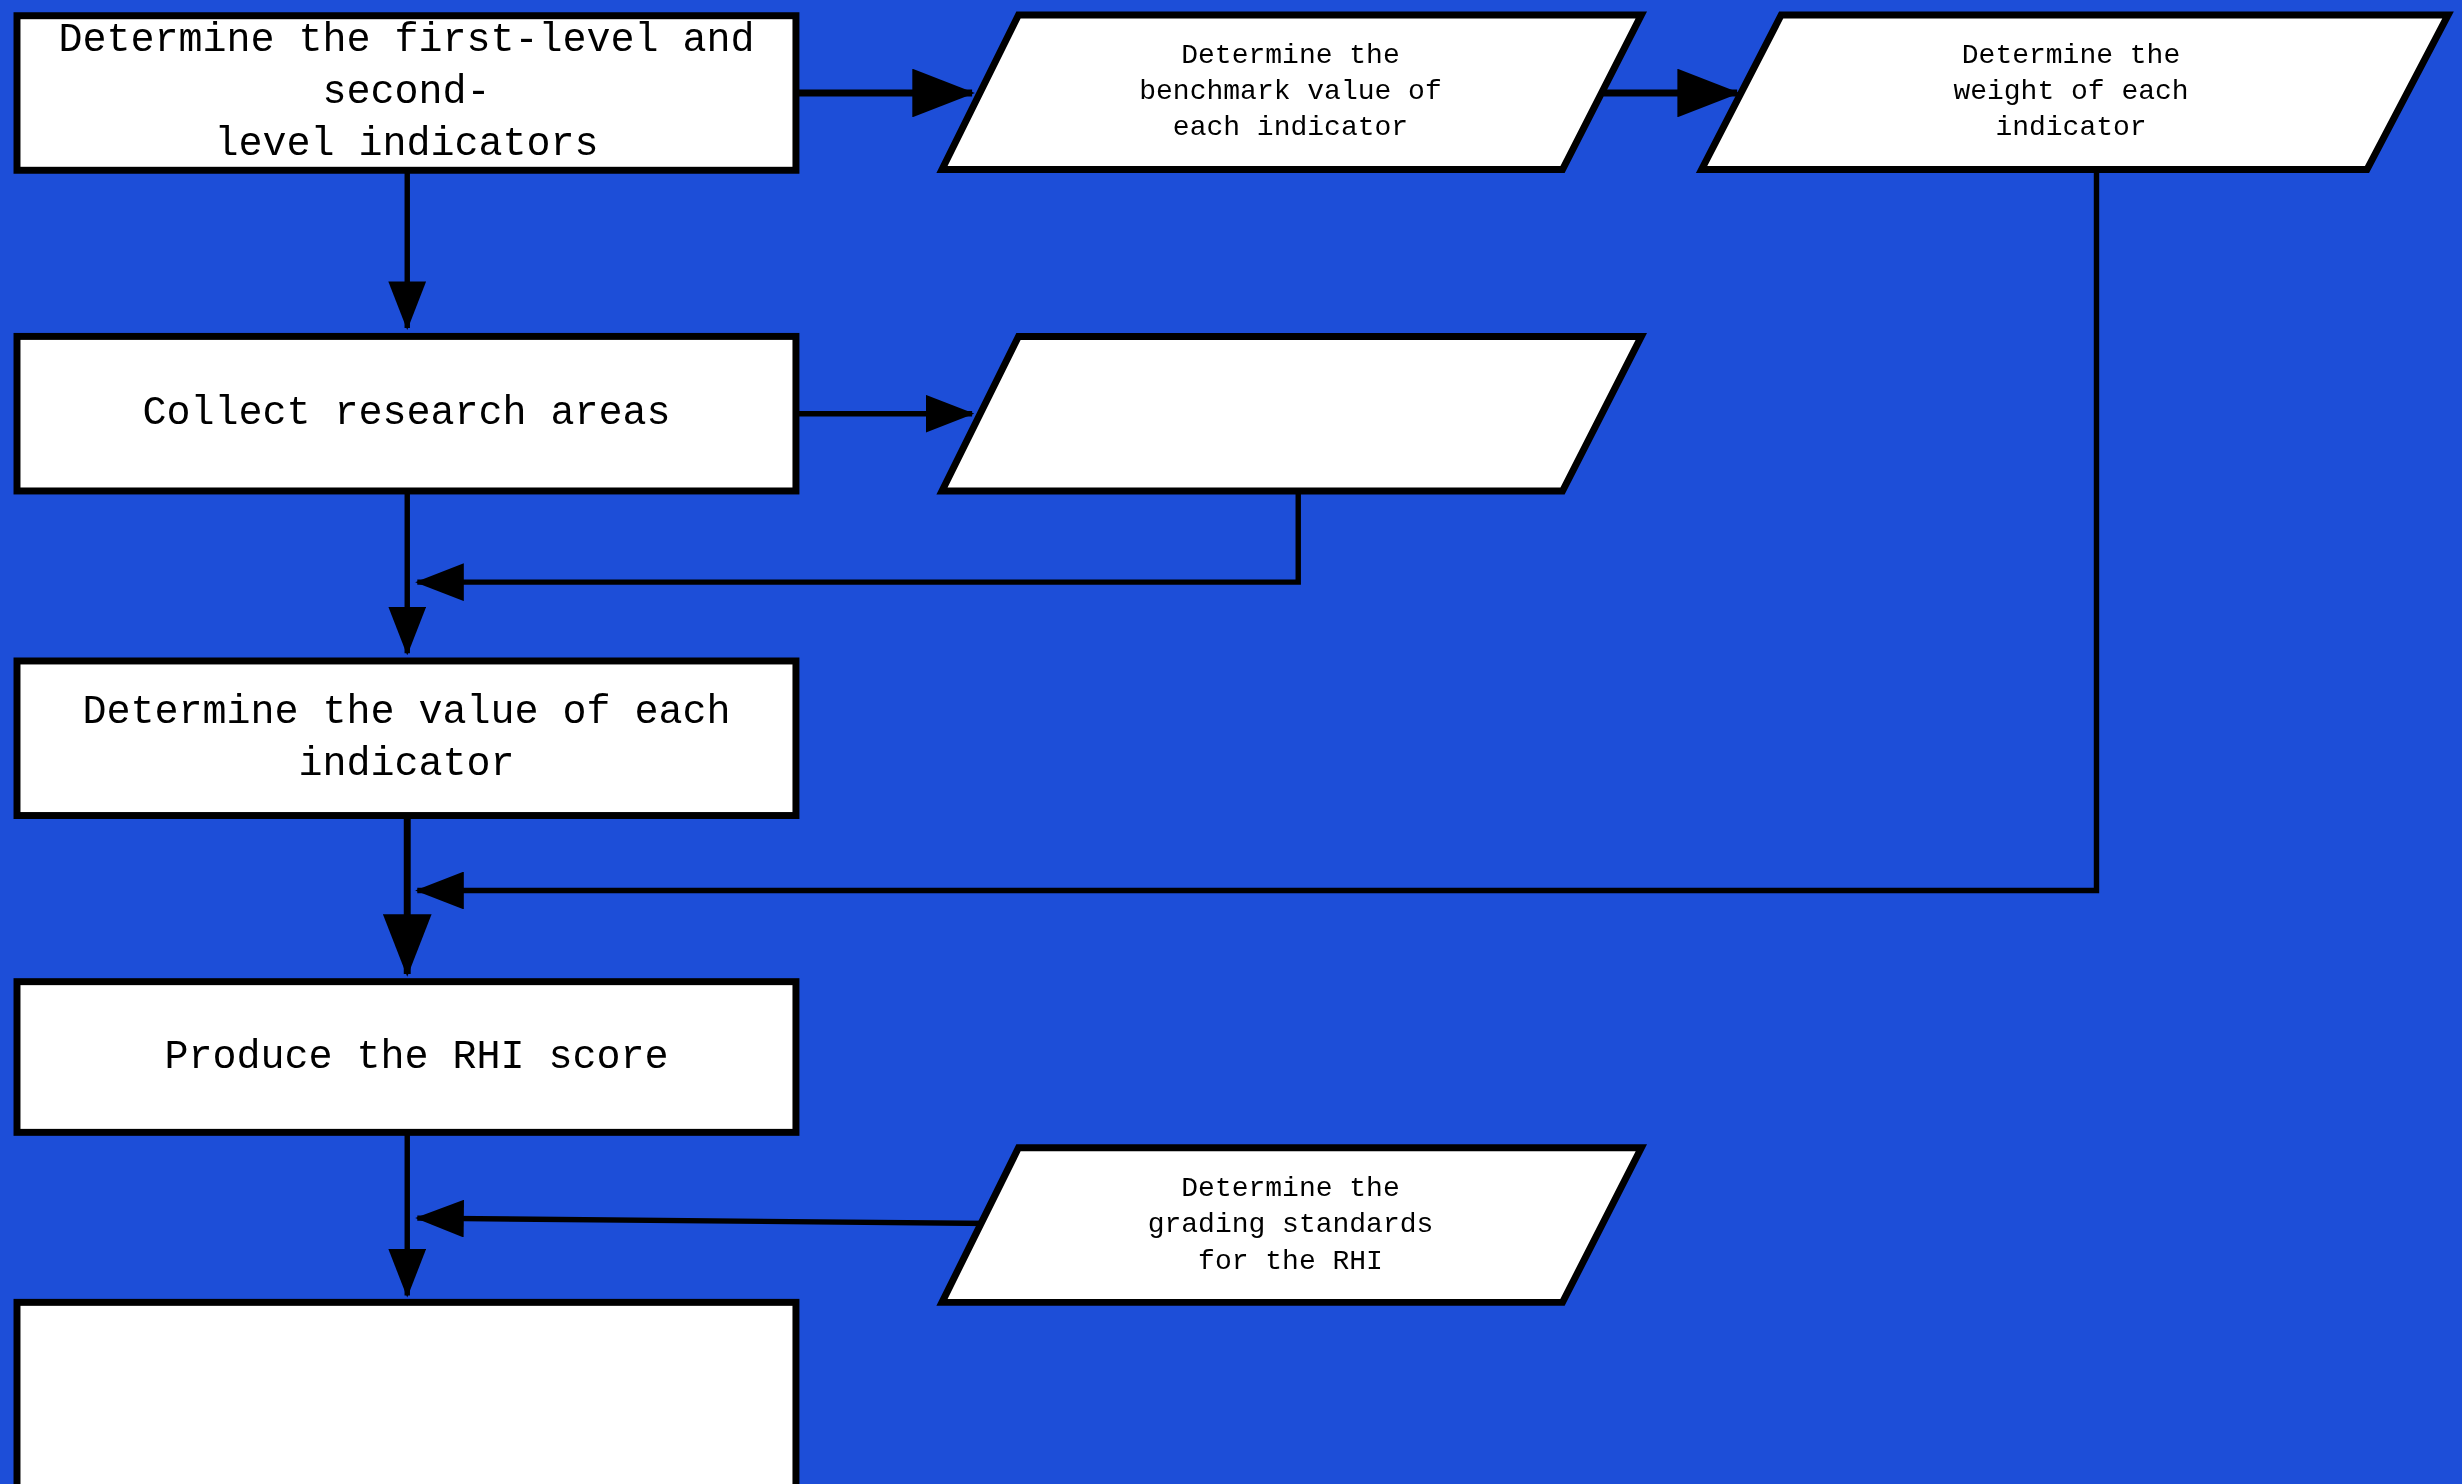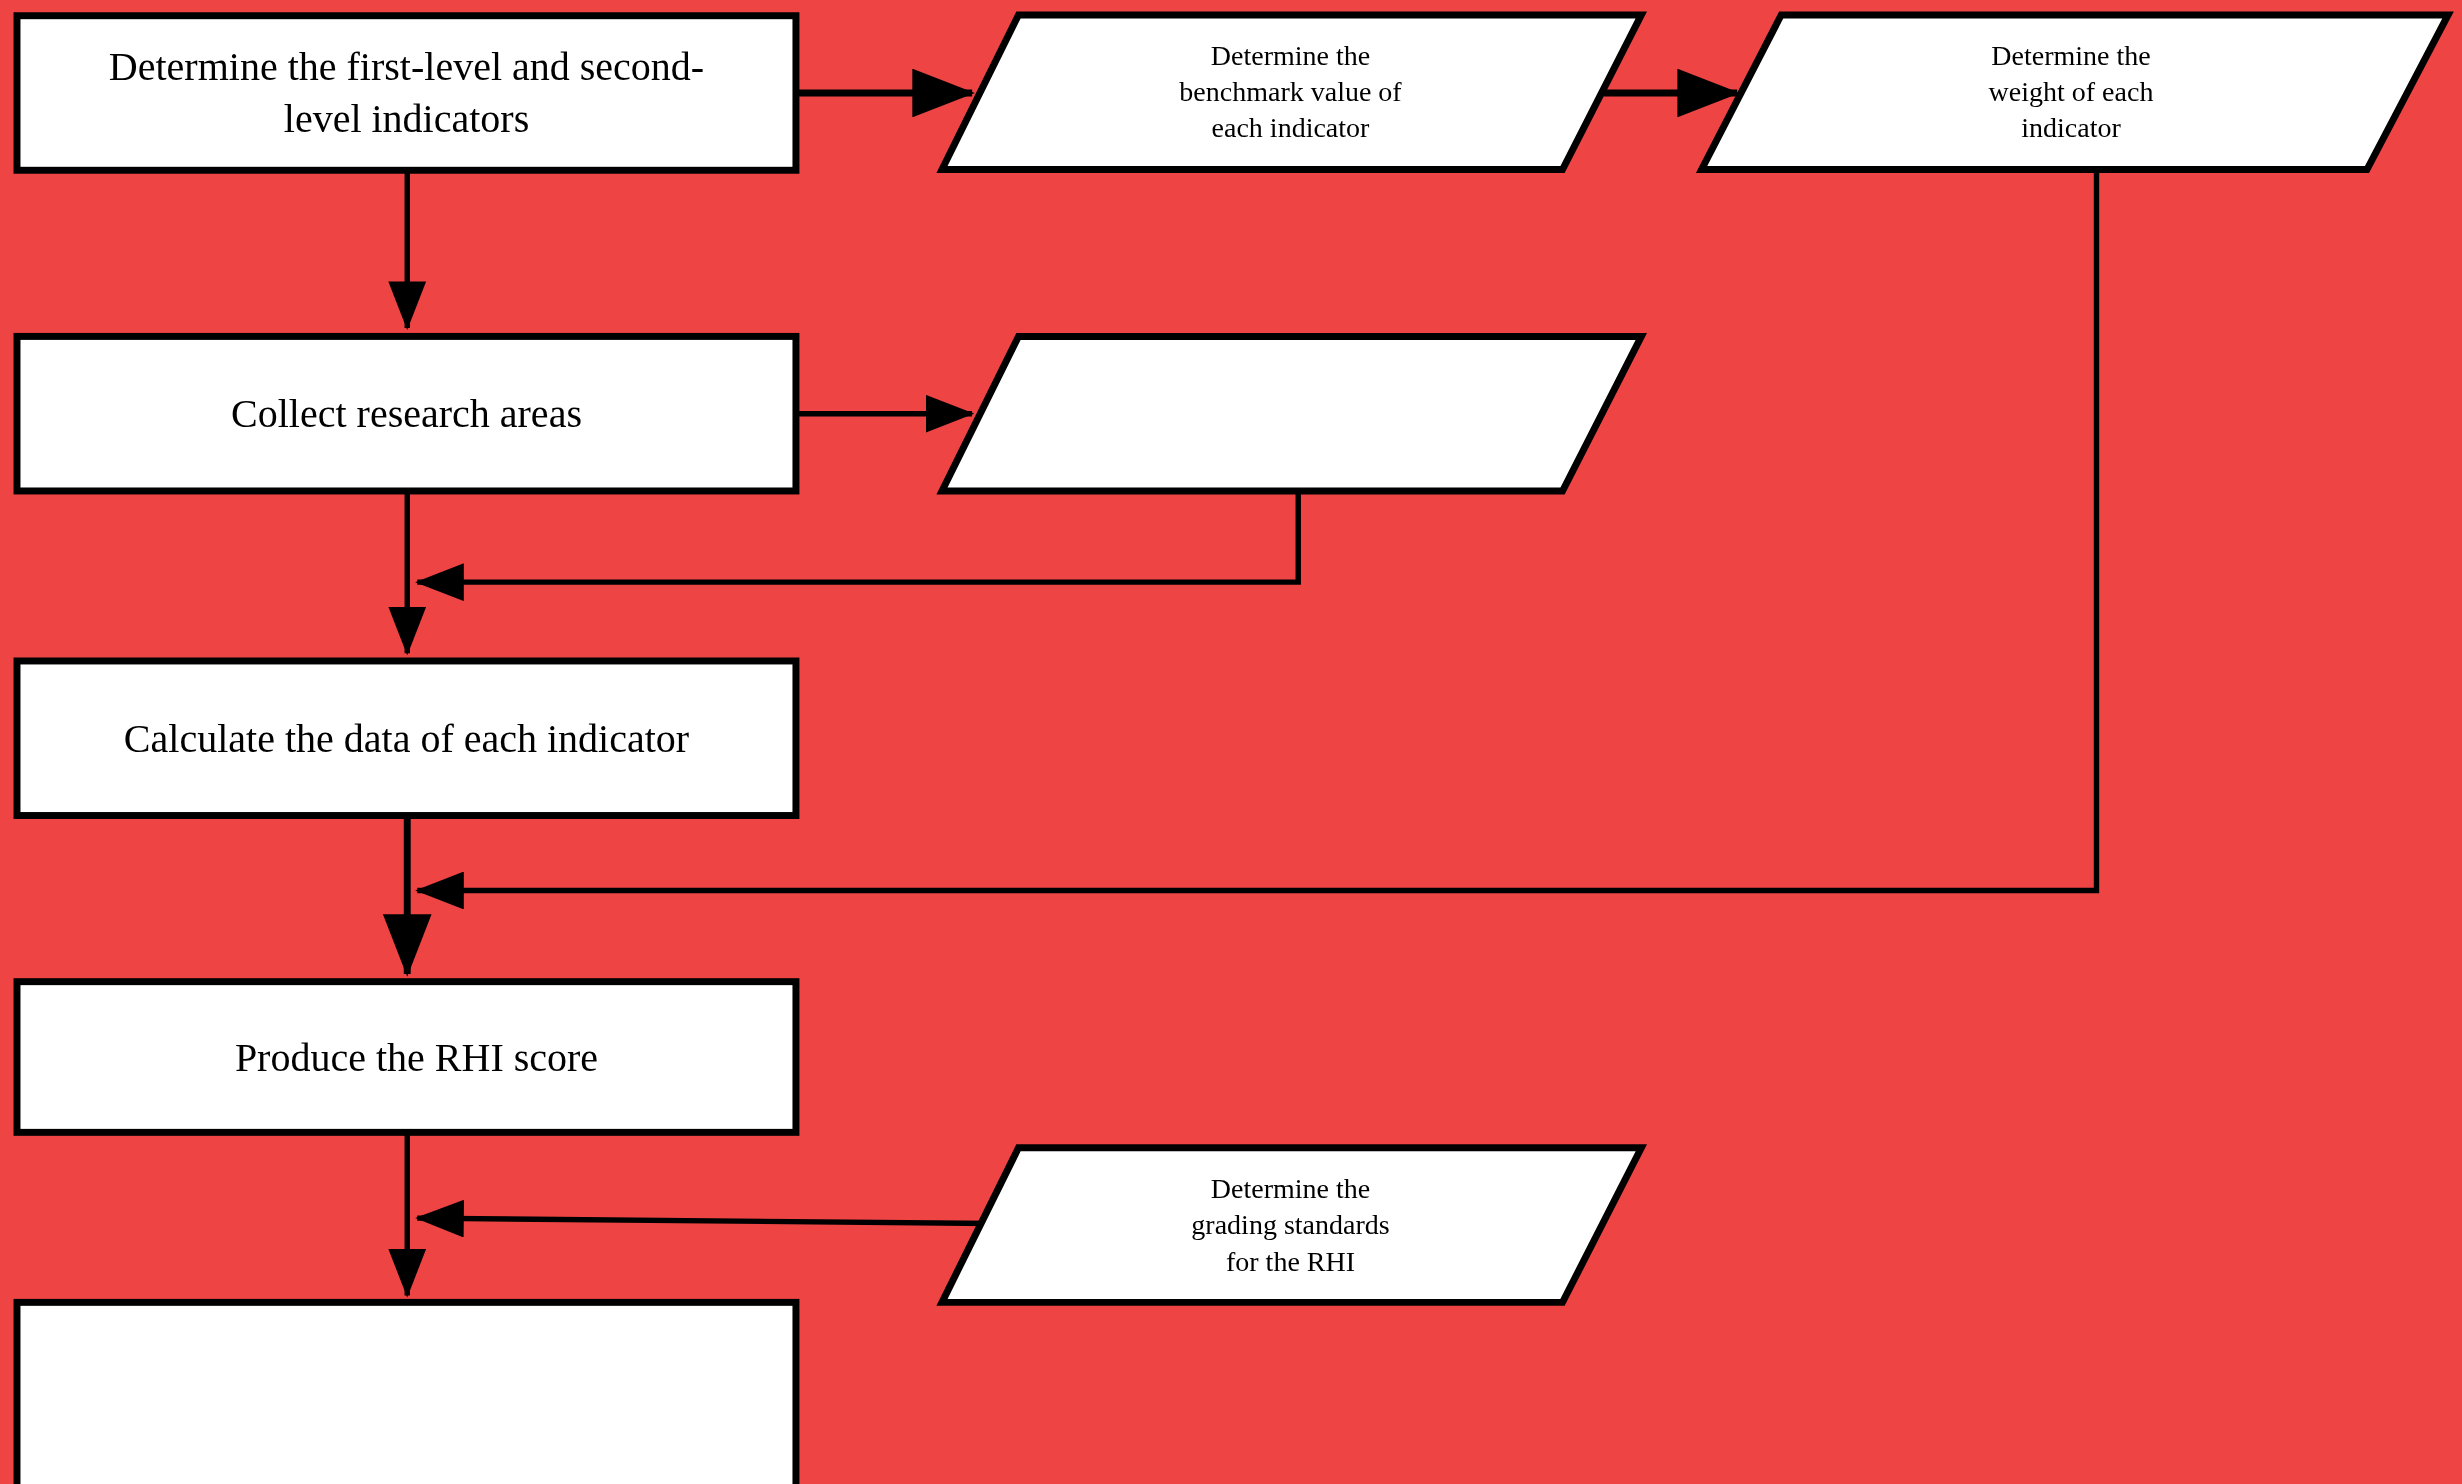--- a/index.html
+++ b/index.html
@@ -8,22 +8,23 @@
     padding: 0;
     background: #ffffff;
   }
   body {
     font-family: "Liberation Serif", "DejaVu Serif", serif;
   }
   #canvas {
     position: relative;
     width: 2462px;
     height: 1485px;
-    background: #ef4444;
+    background: #1d4ed8;
     overflow: hidden;
+    font-family: Liberation Mono, monospace;
   }
   #flow-svg {
     position: absolute;
     left: 0;
     top: 0;
     width: 2462px;
     height: 1485px;
   }
   .node-label {
     position: absolute;
@@ -104,21 +105,21 @@
 benchmark value of
 each indicator</div>
 
   <div class="node-label label-md" style="left:1762px; top:14.7px; width:618px; height:155px;">Determine the
 weight of each
 indicator</div>
 
   <div class="node-label label-lg" style="left:17px; top:336px; width:779px; height:155px;">Collect research areas</div>
 
 
-  <div class="node-label label-lg" style="left:17px; top:661px; width:779px; height:155px;">Calculate the data of each indicator</div>
+  <div class="node-label label-lg" style="left:17px; top:661px; width:779px; height:155px;">Determine the value of each indicator</div>
 
   <div class="node-label label-lg" style="left:27px; top:982px; width:779px; height:151px;">Produce the RHI score</div>
 
   <div class="node-label label-md" style="left:997px; top:1148px; width:587px; height:155px;">Determine the
 grading standards
 for the RHI</div>
 
 
 </div>
 

